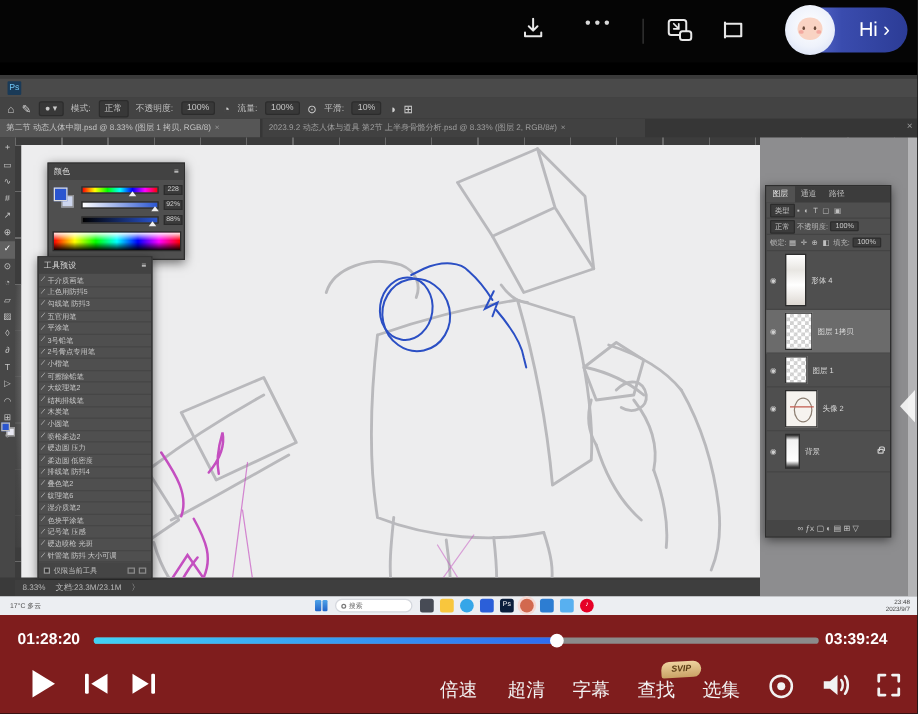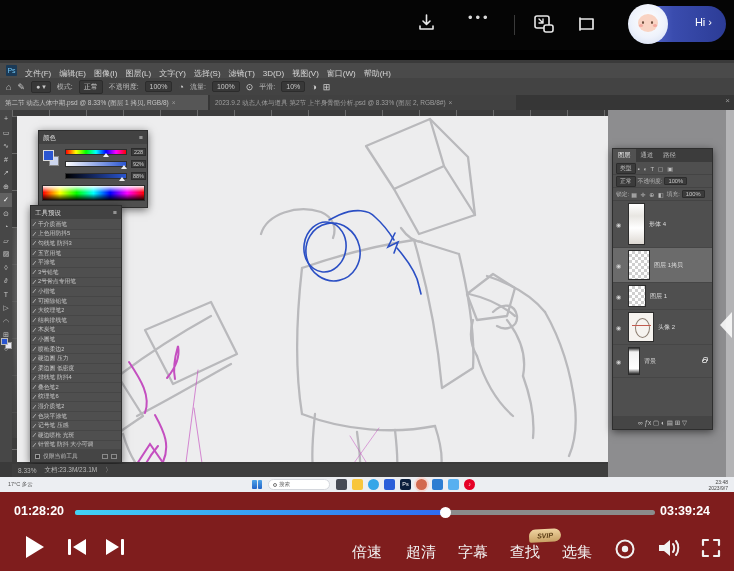--- a/index.html
+++ b/index.html
@@ -14,21 +14,21 @@
   .tb-div { position:absolute; left:514px; top:15px; width:1px; height:20px; background:#3a3a3a; }
   .pip-icon { position:absolute; left:533px; top:14px; }
   .mini-icon { position:absolute; left:576px; top:14px; }
   .hi-pill { position:absolute; left:630px; top:6px; width:96px; height:36px; border-radius:18px;
              background:linear-gradient(90deg,#6d7fe0 0%,#3a4cae 45%,#2c3c96 100%); }
   .hi-ava { position:absolute; left:-2px; top:-2px; width:40px; height:40px; border-radius:50%;
             background:radial-gradient(circle at 50% 42%,#ffffff 0%,#eef2fb 55%,#cfd9f2 100%); overflow:hidden; }
   .hi-face { position:absolute; left:10px; top:10px; width:20px; height:18px; border-radius:50%; background:#f9d3c3; }
   .hi-eye { position:absolute; width:2px; height:3px; border-radius:50%; background:#6b4a3a; top:17px; }
   .hi-cheek { position:absolute; width:4px; height:3px; border-radius:50%; background:#f3a9a0; top:20px; }
-  .hi-label { position:absolute; right:14px; top:10px; color:#fff; font-size:11px; }
+  .hi-label { position:absolute; right:14px; top:10px; color:#fff; font-size:16px; }
 
   
   .video { position:absolute; left:0; top:60px; width:734px; height:432px; background:#3a3a3a; }
 
   .ps-menubar { position:absolute; left:0; top:3px; width:734px; height:15px; background:#4a4a4a; display:flex; align-items:center; }
   .ps-logo { width:11px; height:11px; background:#1a3a57; color:#6fc4f2; font-size:7px; line-height:11px; text-align:center; margin:0 8px 0 6px; border-radius:1px; }
   .ps-menus span { font-size:8px; color:#d6d6d6; margin-right:8px; white-space:nowrap; }
 
   .ps-options { position:absolute; left:0; top:18px; width:734px; height:17px; background:#434343; display:flex; align-items:center; gap:6px; padding-left:6px; }
   .opt-ic { color:#cfcfcf; font-size:9px; }
@@ -196,23 +196,20 @@
         <div class="hi-cheek" style="left:25px"></div>
       </div>
       <div class="hi-label"><span>Hi</span> <span>›</span></div>
     </div>
   </div>
 
   <div class="video">
 
     <div class="ps-menubar">
       <div class="ps-logo">Ps</div>
-      <div class="ps-menus">
-        
-      <span>文件(F)</span><span>编辑(E)</span><span>图像(I)</span><span>图层(L)</span><span>文字(Y)</span><span>选择(S)</span><span>滤镜(T)</span><span>3D(D)</span><span>视图(V)</span><span>窗口(W)</span><span>帮助(H)</span></div>
     </div>
 
     <div class="ps-options">
       <span class="opt-ic">⌂</span>
       <span class="opt-ic">✎</span>
       <span class="opt-chip">● ▾</span>
       <span class="opt-lab">模式:</span>
       <span class="opt-chip">正常</span>
       <span class="opt-lab">不透明度:</span>
       <span class="opt-chip">100%</span>

